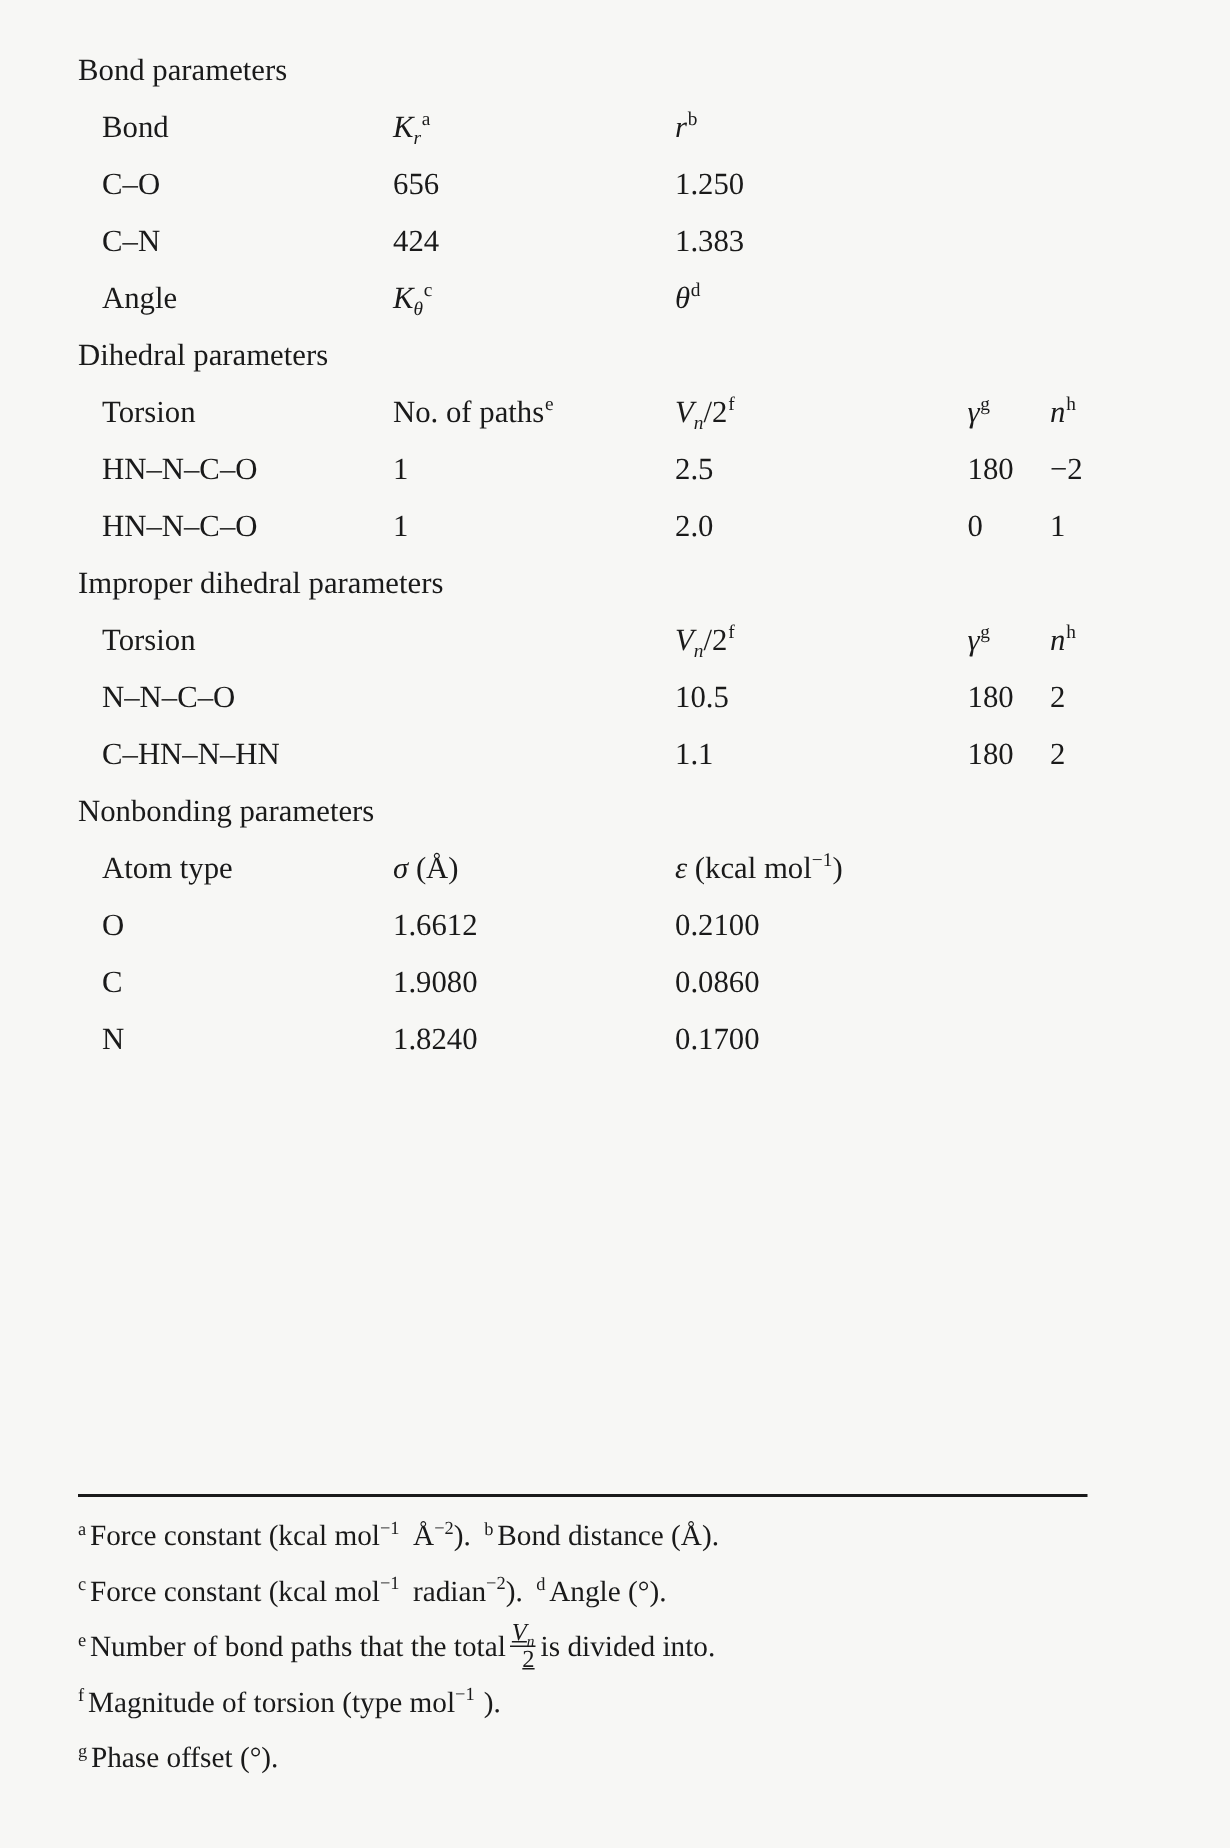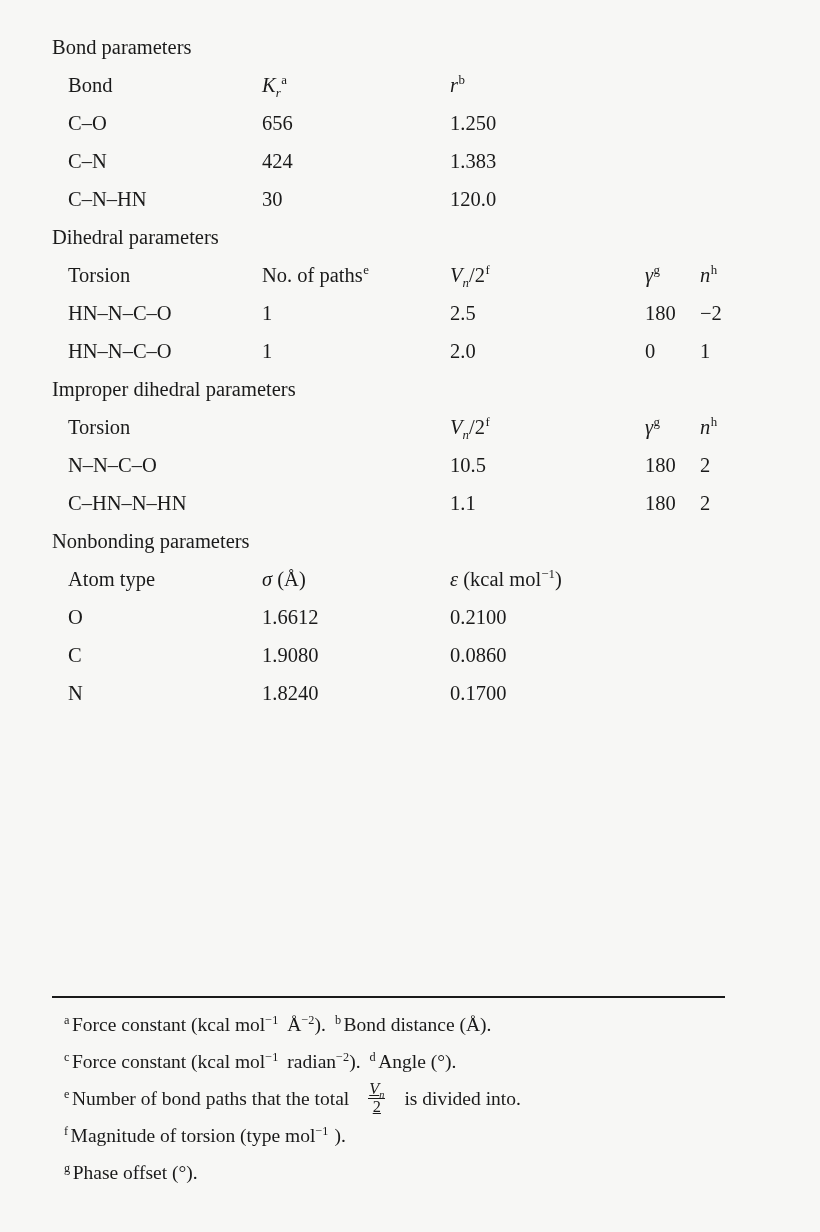--- a/index.html
+++ b/index.html
@@ -80,21 +80,21 @@
     left: 52px;
     top: 996px;
     width: 673px;
     height: 0;
     border-top: 2.4px solid #1a1a1a;
   }
 
   
   .notes {
     position: absolute;
-    left: 64px;
+    left: 52px;
     top: 1006px;
     width: 740px;
     font-size: 19.5px;
     line-height: 37px;
   }
   .note {
     white-space: nowrap;
   }
   .note .lead {
     font-size: 0.63em;
@@ -102,24 +102,24 @@
     line-height: 0;
     margin-right: 2.5px;
   }
   .gap { display: inline-block; width: 6px; }
   .bgap { display: inline-block; width: 9px; }
 
   
   .frac {
     display: inline-block;
     vertical-align: -0.42em;
-    text-align: center;
+    text-align: right;
     font-size: 0.84em;
     line-height: 1.02;
-    margin: 0 19px;
+    margin: 0 3px;
     text-decoration: underline;
   }
   .frac .num {
     display: block;
     border-bottom: 1.1px solid #1a1a1a;
     padding: 0 1px;
   }
   .frac .den { display: block; padding: 0 1px; }
 </style>
 </head>
@@ -156,23 +156,23 @@
       </tr>
       <tr>
         <td class="indent">C–N</td>
         <td>424</td>
         <td>1.383</td>
         <td></td>
           <td></td>
       </tr>
 
       <tr>
-        <td class="indent">C–N–HN</td>
-        <td>30</td>
-        <td>120.0</td>
+        <td class="indent">Angle</td>
+        <td><span class="sym">K</span><sub class="sb">θ</sub><sup class="fn">c</sup></td>
+        <td><span class="sym">θ</span><sup class="fn">d</sup></td>
         <td></td>
           <td></td>
       </tr>
 
       <tr class="section-head">
         <td colspan="5">Dihedral parameters</td>
       </tr>
       <tr>
         <td class="indent">Torsion</td>
         <td><span>No. of paths</span><sup class="fn">e</sup></td>

